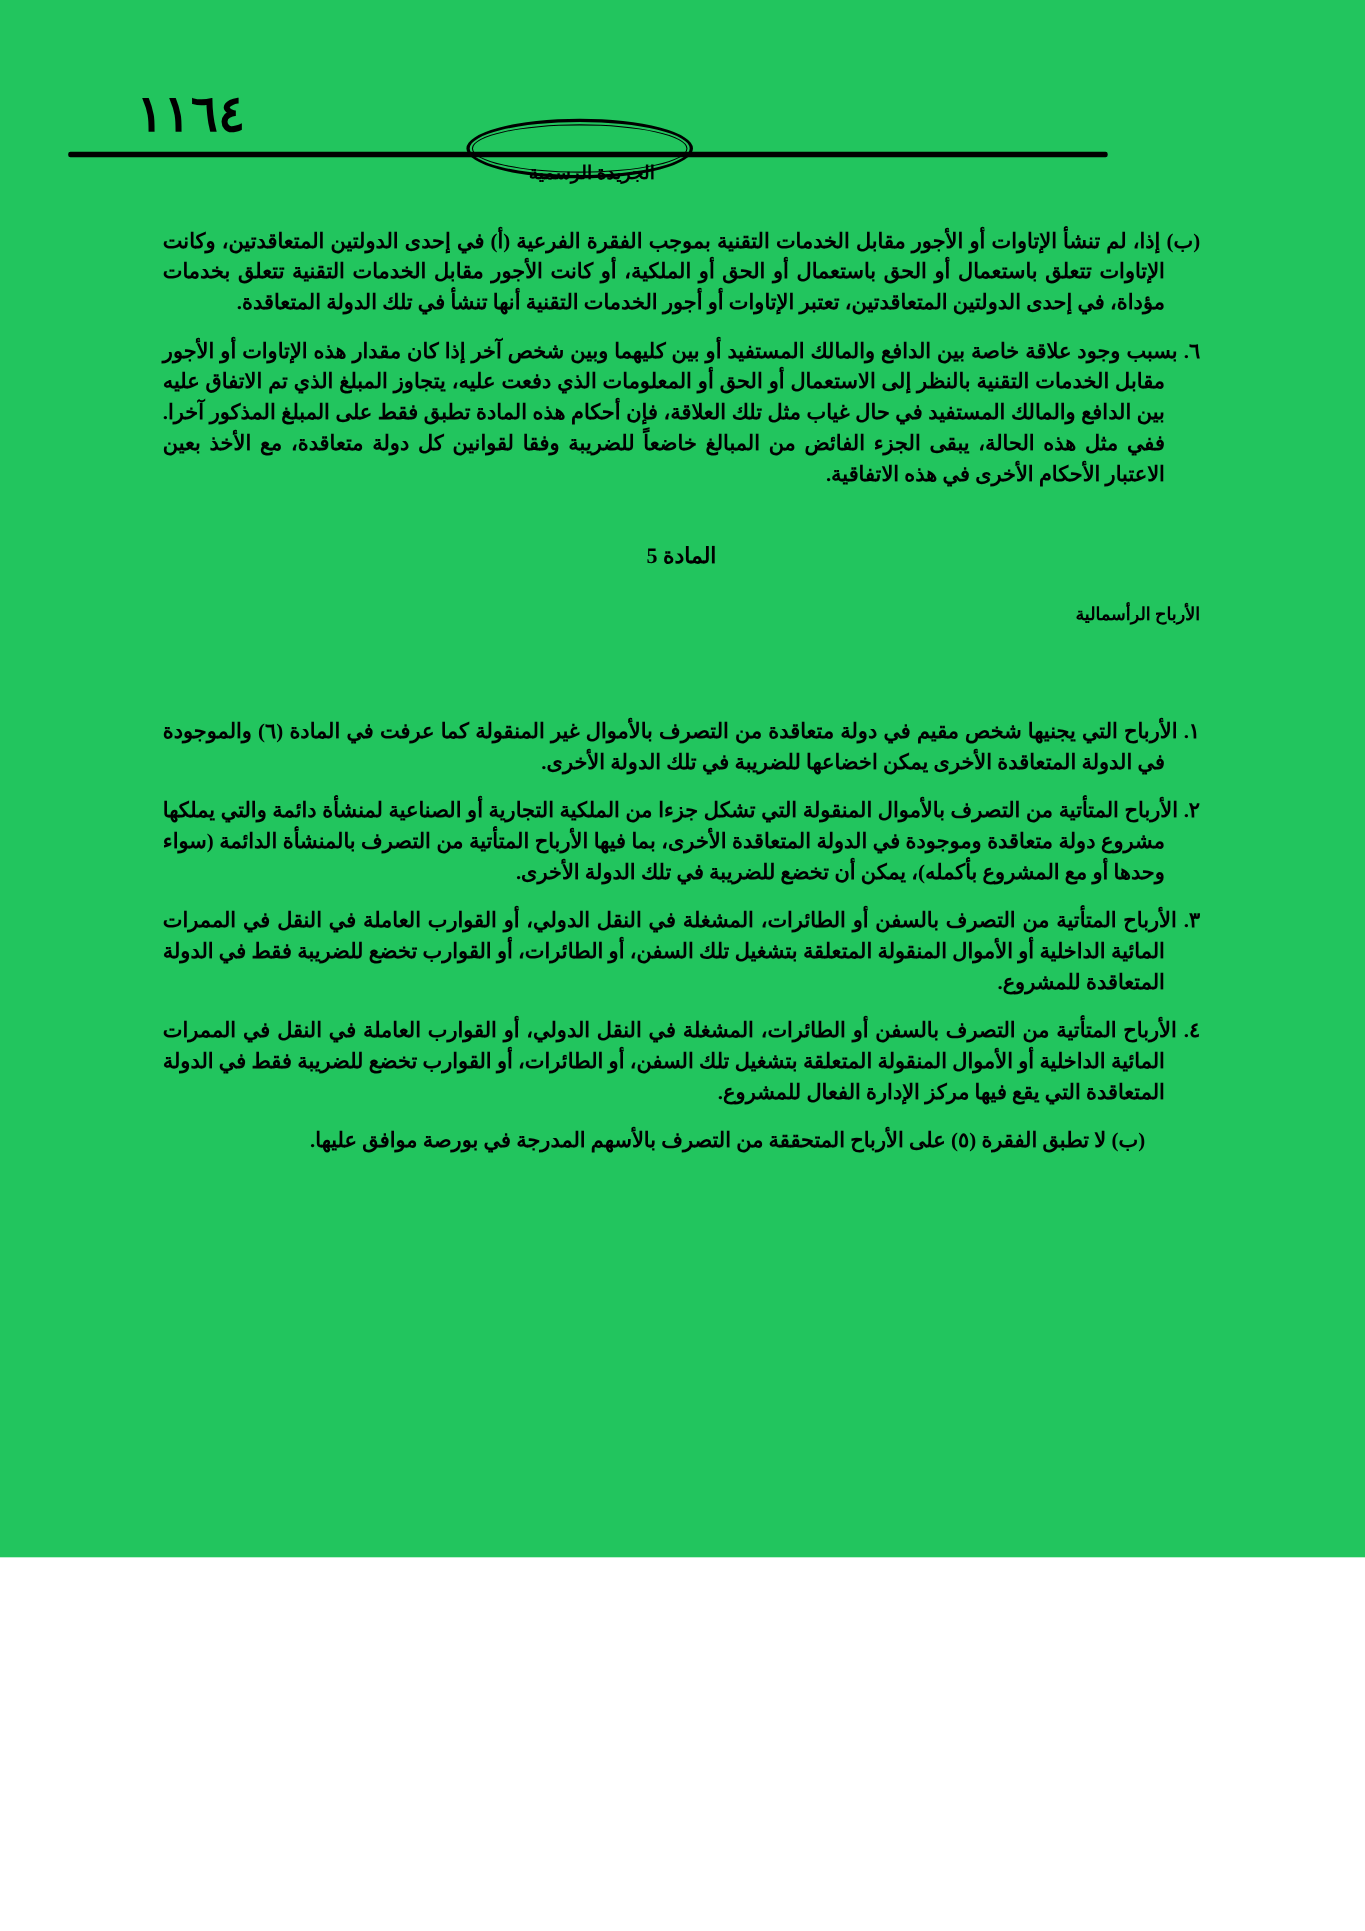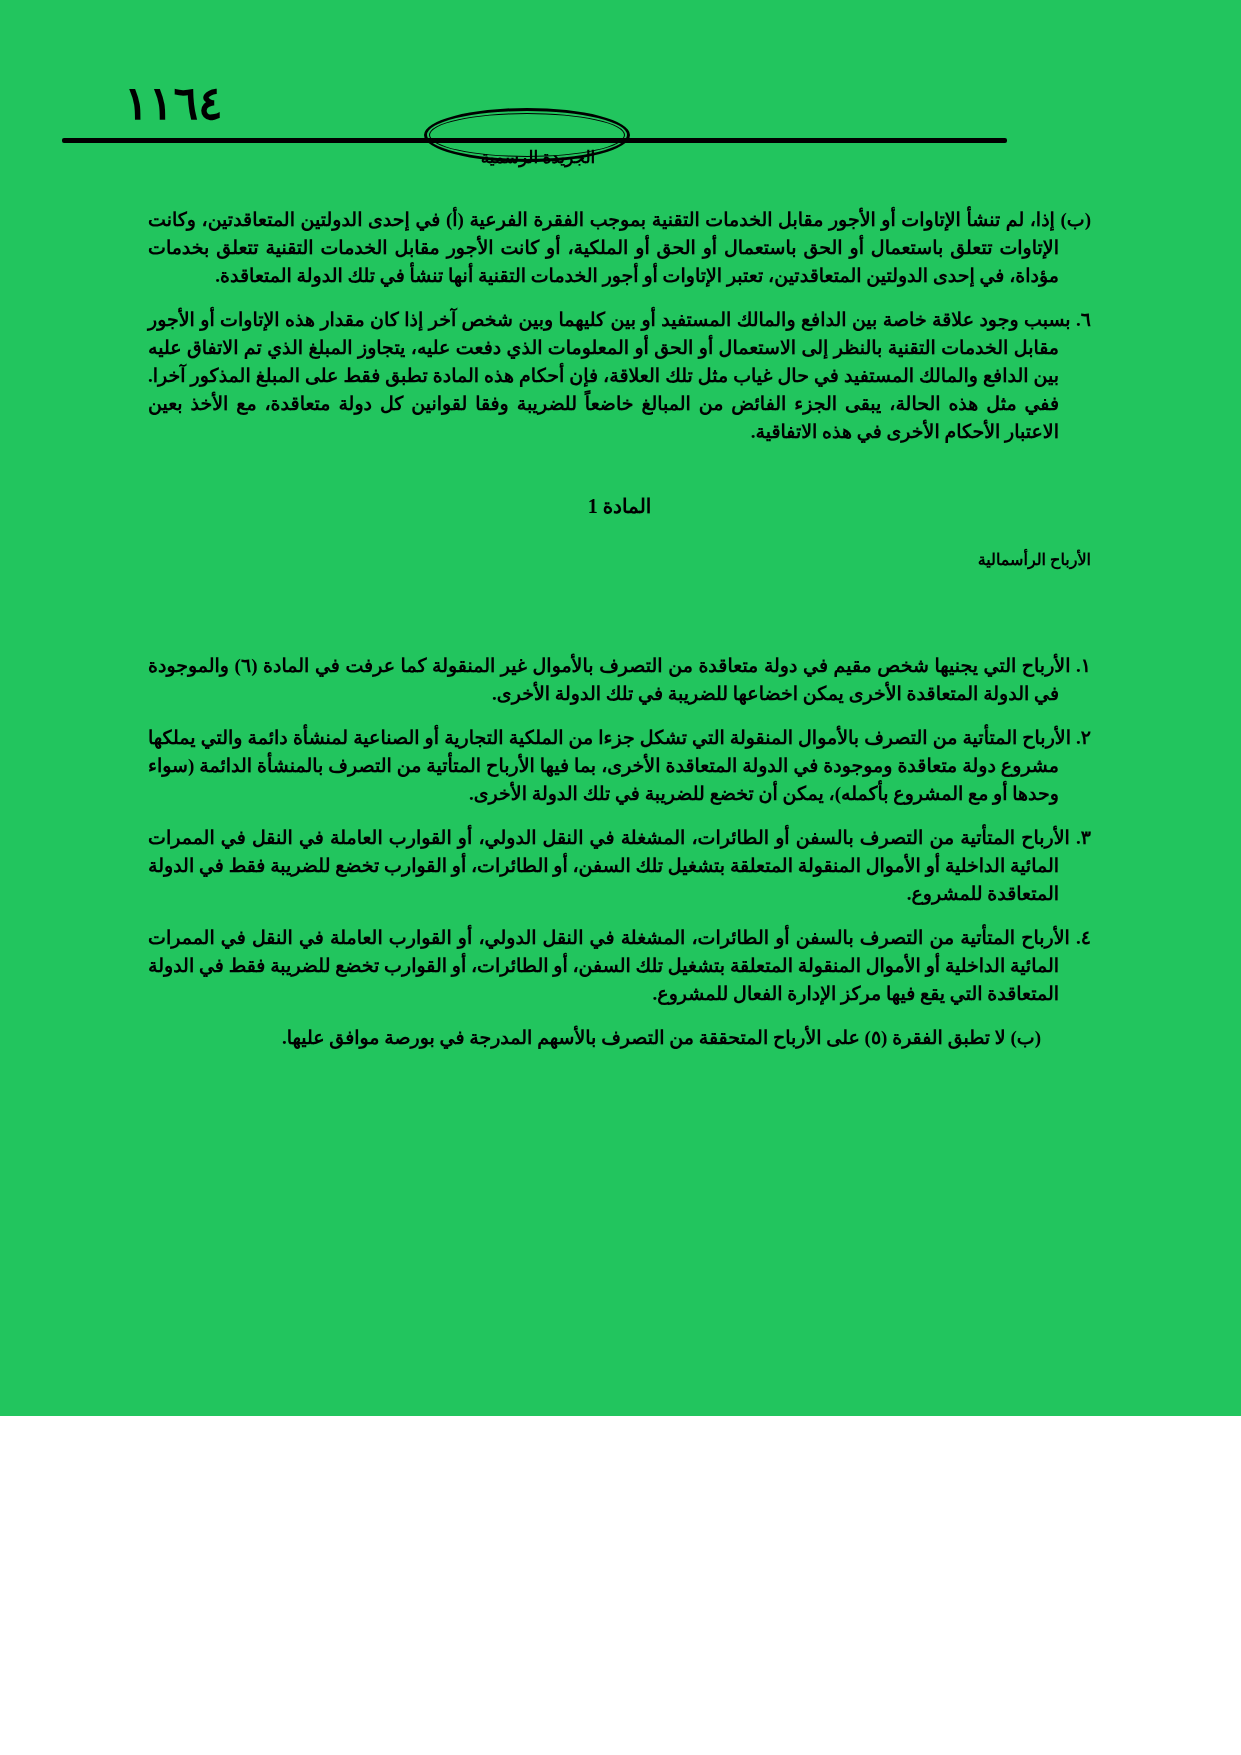--- a/index.html
+++ b/index.html
@@ -108,21 +108,21 @@
   <div class="rule"></div>
   <div class="masthead-oval"></div>
   <div class="masthead-text">الجريدة الرسمية</div>
 
   <div class="content">
 
     <p class="hang"><span class="marker">(ب)</span> <span>إذا، لم تنشأ الإتاوات أو الأجور مقابل الخدمات التقنية بموجب الفقرة الفرعية (أ) في إحدى الدولتين المتعاقدتين، وكانت الإتاوات تتعلق باستعمال أو الحق باستعمال أو الحق أو الملكية، أو كانت الأجور مقابل الخدمات التقنية تتعلق بخدمات مؤداة، في إحدى الدولتين المتعاقدتين، تعتبر الإتاوات أو أجور الخدمات التقنية أنها تنشأ في تلك الدولة المتعاقدة.</span></p>
 
     <p class="hang"><span class="marker">٦.</span> <span>بسبب وجود علاقة خاصة بين الدافع والمالك المستفيد أو بين كليهما وبين شخص آخر إذا كان مقدار هذه الإتاوات أو الأجور مقابل الخدمات التقنية بالنظر إلى الاستعمال أو الحق أو المعلومات الذي دفعت عليه، يتجاوز المبلغ الذي تم الاتفاق عليه بين الدافع والمالك المستفيد في حال غياب مثل تلك العلاقة، فإن أحكام هذه المادة تطبق فقط على المبلغ المذكور آخرا. ففي مثل هذه الحالة، يبقى الجزء الفائض من المبالغ خاضعاً للضريبة وفقا لقوانين كل دولة متعاقدة، مع الأخذ بعين الاعتبار الأحكام الأخرى في هذه الاتفاقية.</span></p>
 
-    <p class="heading">المادة 1</p>
+    <p class="heading">المادة 5</p>
     <p class="subheading">الأرباح الرأسمالية</p>
 
     <p class="hang"><span class="marker">١.</span> <span>الأرباح التي يجنيها شخص مقيم في دولة متعاقدة من التصرف بالأموال غير المنقولة كما عرفت في المادة (٦) والموجودة في الدولة المتعاقدة الأخرى يمكن اخضاعها للضريبة في تلك الدولة الأخرى.</span></p>
 
     <p class="hang"><span class="marker">٢.</span> <span>الأرباح المتأتية من التصرف بالأموال المنقولة التي تشكل جزءا من الملكية التجارية أو الصناعية لمنشأة دائمة والتي يملكها مشروع دولة متعاقدة وموجودة في الدولة المتعاقدة الأخرى، بما فيها الأرباح المتأتية من التصرف بالمنشأة الدائمة (سواء وحدها أو مع المشروع بأكمله)، يمكن أن تخضع للضريبة في تلك الدولة الأخرى.</span></p>
 
     <p class="hang"><span class="marker">٣.</span> <span>الأرباح المتأتية من التصرف بالسفن أو الطائرات، المشغلة في النقل الدولي، أو القوارب العاملة في النقل في الممرات المائية الداخلية أو الأموال المنقولة المتعلقة بتشغيل تلك السفن، أو الطائرات، أو القوارب تخضع للضريبة فقط في الدولة المتعاقدة للمشروع.</span></p>
 
     <p class="hang"><span class="marker">٤.</span> <span>الأرباح المتأتية من التصرف بالسفن أو الطائرات، المشغلة في النقل الدولي، أو القوارب العاملة في النقل في الممرات المائية الداخلية أو الأموال المنقولة المتعلقة بتشغيل تلك السفن، أو الطائرات، أو القوارب تخضع للضريبة فقط في الدولة المتعاقدة التي يقع فيها مركز الإدارة الفعال للمشروع.</span></p>
 

